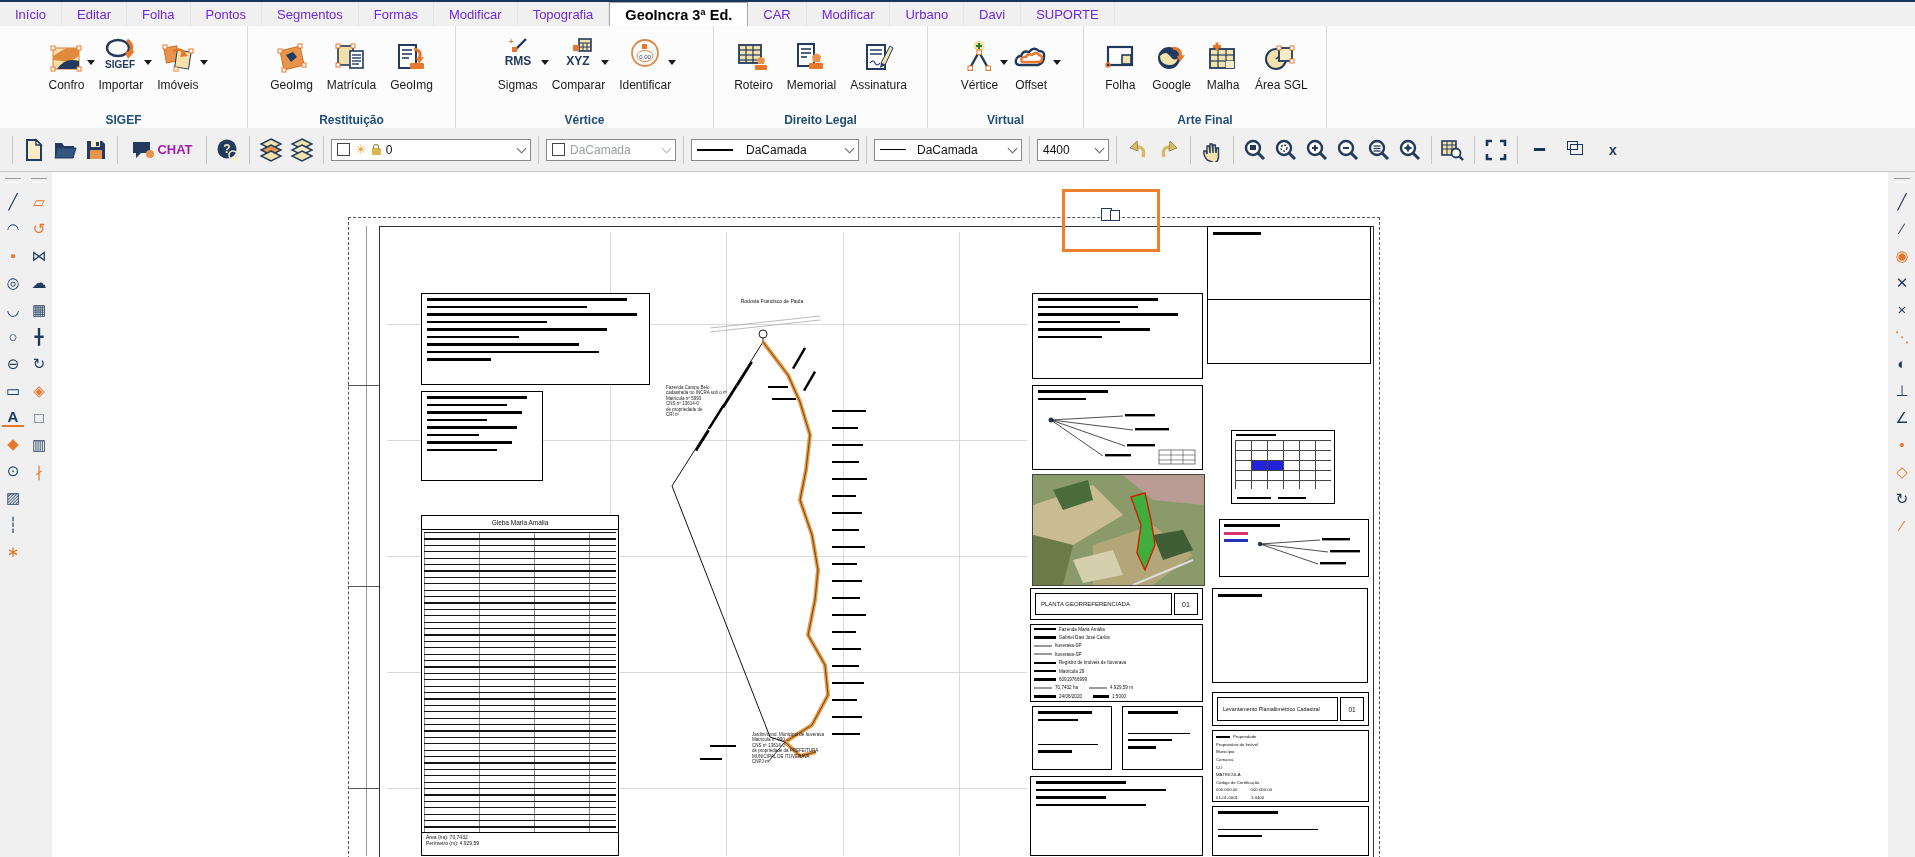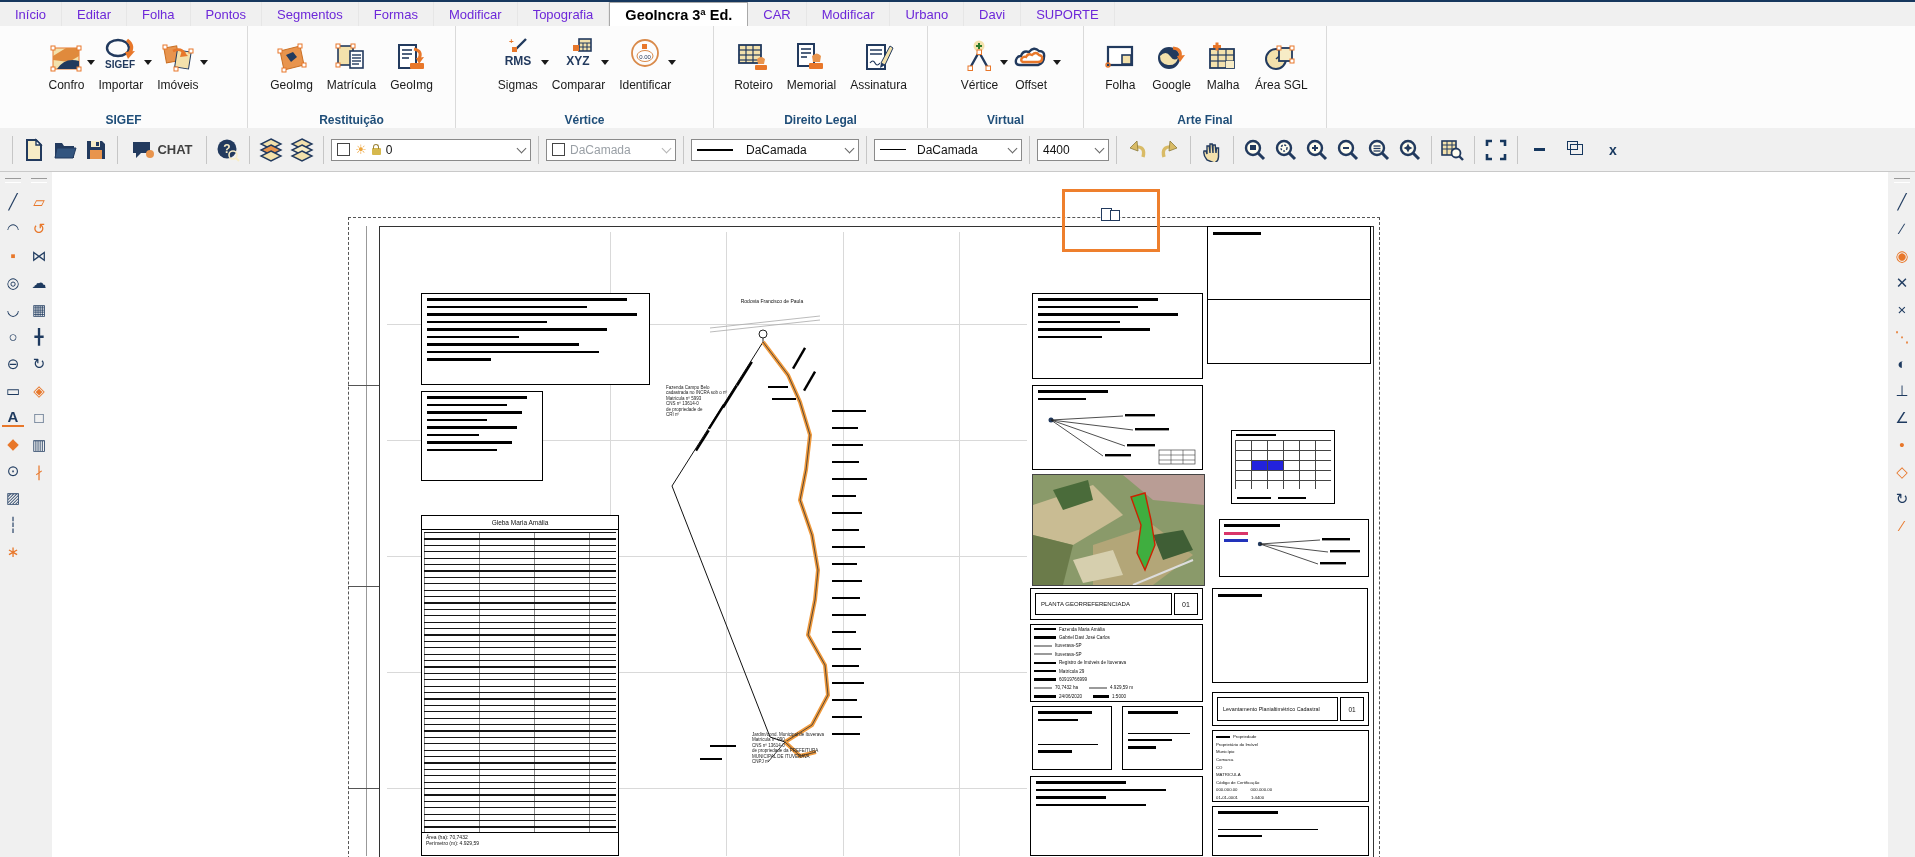--- a/index.html
+++ b/index.html
@@ -401,21 +401,21 @@
           <rect x="12" y="4" width="3" height="4" fill="#223a5e"></rect>
           <rect x="6" y="12" width="12" height="9" fill="#e8944d"></rect>
         </svg>
       </div>
     <div class="sep"></div>
     <div class="tb" style="width:74px">
         <svg width="24" height="22">
           <path d="M2,3 h17 v11 h-9 l-5,5 v-5 h-3z" fill="#223a5e"></path>
           <circle cx="19" cy="15" r="4" fill="#e8944d"></circle>
         </svg>
-        <span style="font-weight:bold;color:#404040;font-size:13px;margin-left:2px">CHAT</span>
+        <span style="font-weight:bold;color:#a21caf;font-size:13px;margin-left:2px">CHAT</span>
       </div>
     <div class="sep"></div>
     <div class="tb">
         <svg width="24" height="24">
           <circle cx="11" cy="11" r="9.5" fill="#223a5e"></circle>
           <text x="11" y="15" text-anchor="middle" font-size="12" font-weight="bold" fill="#f7ecc6">?</text>
           <circle cx="17" cy="17" r="4" fill="none" stroke="#f7ecc6" stroke-width="1.6"></circle>
           <line x1="20" y1="20" x2="23" y2="23" stroke="#f7ecc6" stroke-width="2"></line>
         </svg>
       </div>

